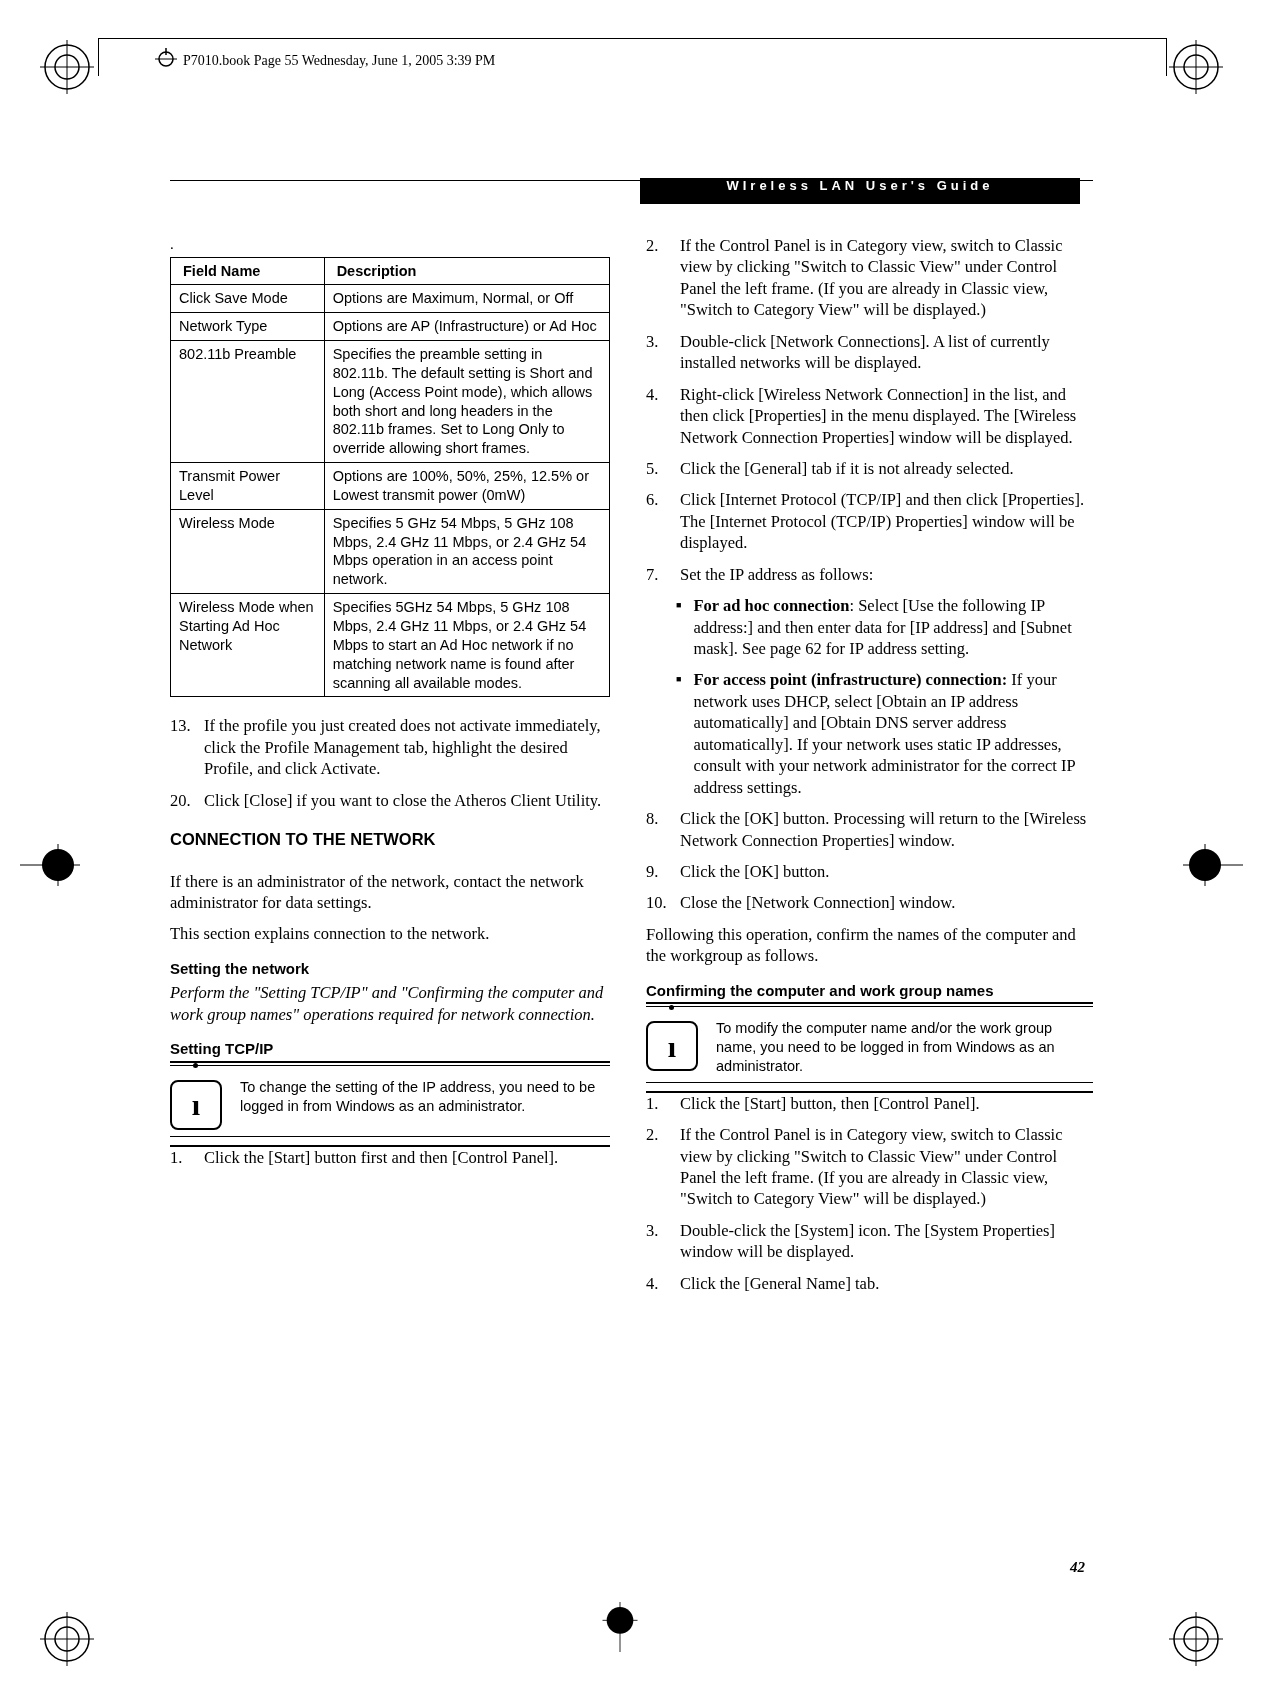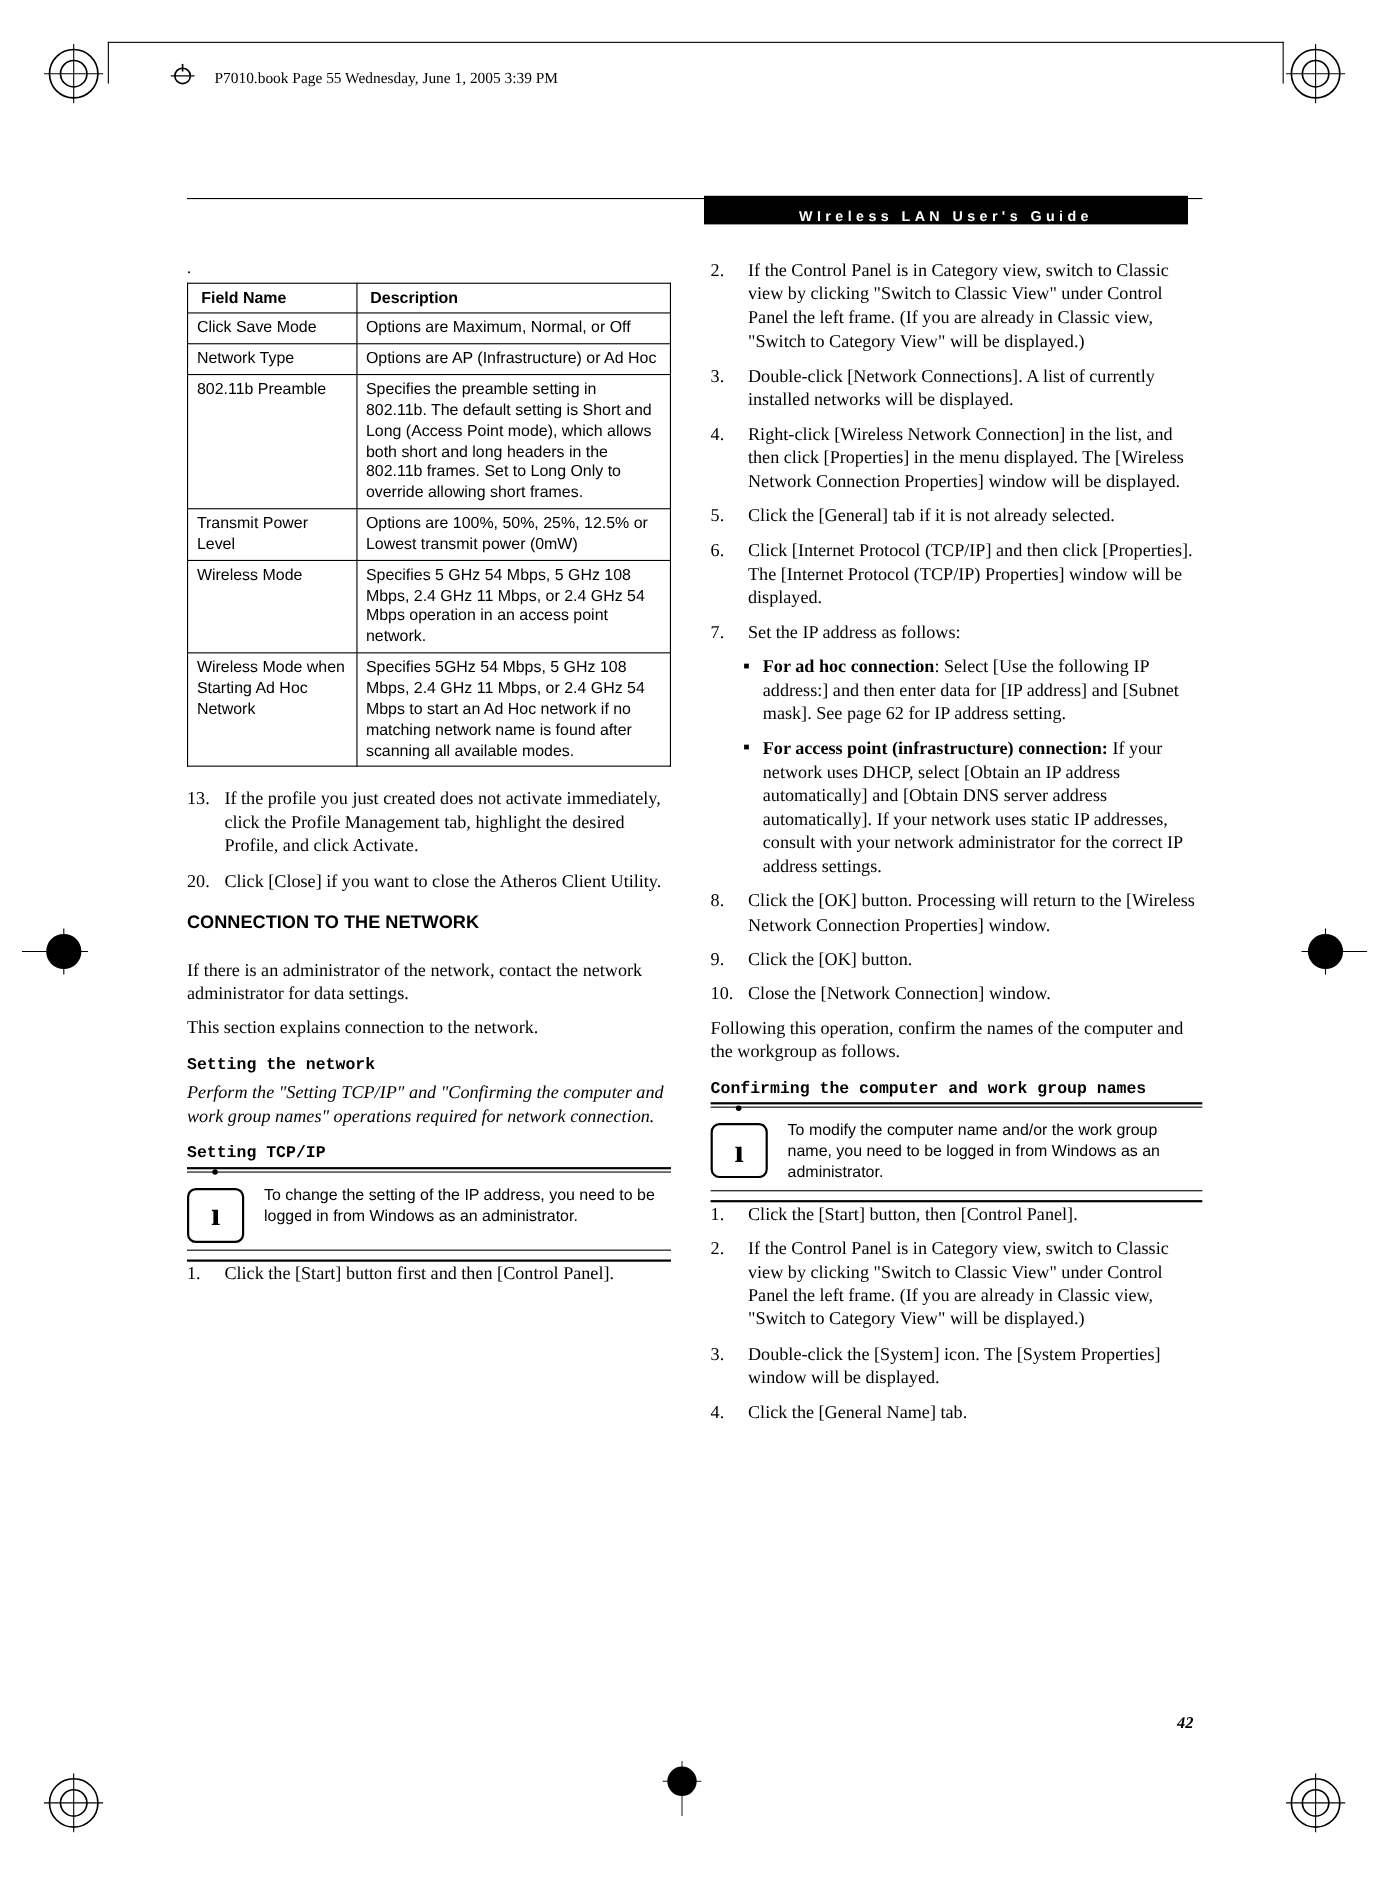--- a/index.html
+++ b/index.html
@@ -20,38 +20,38 @@
   .reg { position: absolute; width: 54px; height: 54px; }
   .reg svg { width: 54px; height: 54px; }
   .reg.tl { top: 40px; left: 40px; }
   .reg.tr { top: 40px; right: 40px; }
   .reg.bl { bottom: 40px; left: 40px; }
   .reg.br { bottom: 40px; right: 40px; }
   .side-mark { position: absolute; }
   .side-mark svg { width: 60px; height: 50px; }
   .book-header {
     position: absolute;
-    top: 58px; left: 155px;
+    top: 48px; left: 155px;
     font-family: 'Times New Roman', serif;
     font-size: 14px;
-    display: flex; align-items: center; gap: 18px;
+    display: flex; align-items: center; gap: 6px;
   }
   .ring-icon svg { width: 22px; height: 22px; }
   .hr-top { position: absolute; top: 180px; left: 170px; right: 170px; border-top: 1px solid #000; }
   .guide-bar {
     position: absolute;
     top: 178px; left: 640px;
     width: 440px; height: 26px;
     background: #000;
     color: #fff;
     font-family: Arial, Helvetica, sans-serif;
     font-weight: bold;
     font-size: 13px;
     letter-spacing: 4px;
-    display: flex; align-items: flex-end; justify-content: center;
+    display: flex; align-items: flex-start; justify-content: center;
   }
   .content {
     position: absolute;
     top: 235px; left: 170px; right: 170px; bottom: 120px;
     display: flex;
     gap: 36px;
   }
   .col { flex: 1; font-size: 16.5px; line-height: 1.3; }
   .col.left { flex: 0 0 440px; }
   .col.right { flex: 1; }
@@ -76,21 +76,21 @@
   ul.bullets { list-style: none; padding: 0; margin: 6px 0 10px 0; }
   ul.bullets > li { display: flex; margin-bottom: 10px; margin-left: 30px; }
   ul.bullets > li::before { content: "■"; font-size: 9px; margin-right: 12px; margin-top: 5px; }
   h2.sec {
     font-family: Arial, Helvetica, sans-serif;
     font-weight: bold;
     font-size: 16.5px;
     margin: 18px 0 20px 0;
   }
   h3.sub {
-    font-family: Liberation Mono, monospace;
+    font-family: Liberation Sans, sans-serif;
     font-weight: bold;
     font-size: 15px;
     margin: 14px 0 2px 0;
   }
   p { margin: 4px 0 10px 0; }
   .italic { font-style: italic; }
   .note-inner-rule { border-top: 1px solid #000; margin: 2px 0 8px 0; }
   .note-icon {
     flex: 0 0 52px; height: 50px;
     border: 2px solid #000;

